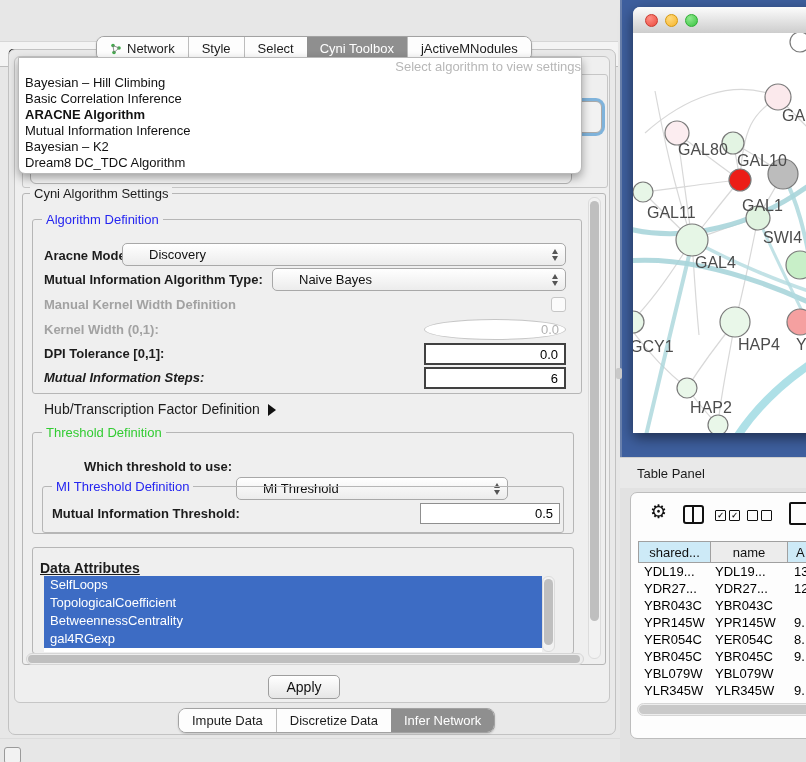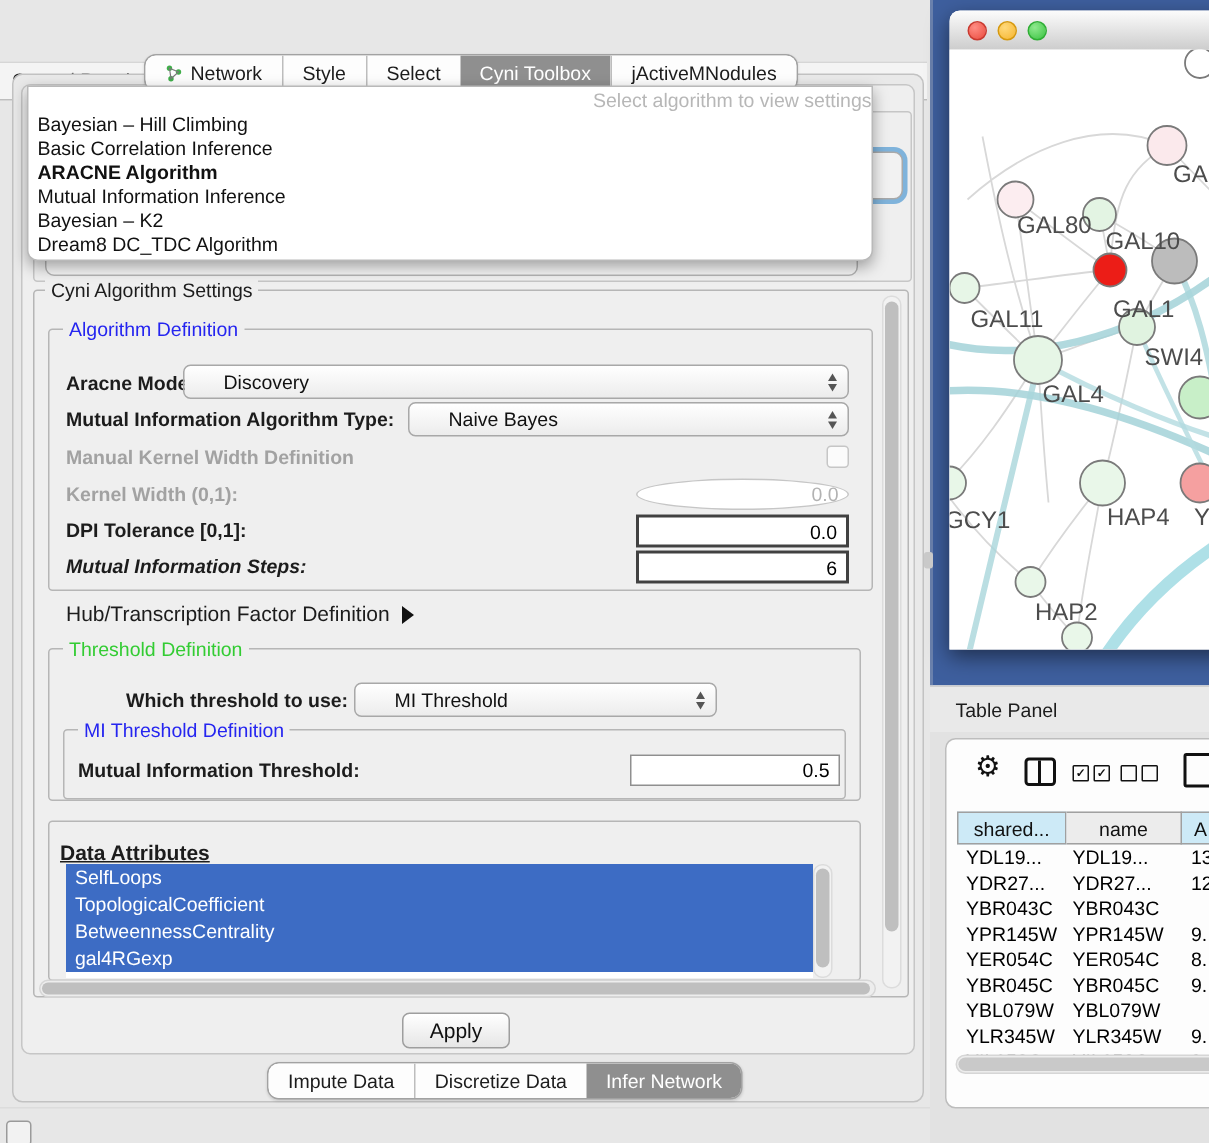--- a/index.html
+++ b/index.html
@@ -184,21 +184,21 @@
     </div>
 
   <div class="abs lbl" style="left:44px;top:401px;font-size:14px;">
     <span>Hub/Transcription Factor Definition</span><span class="tri-r"></span>
   </div>
 
   <div class="abs grp" style="left:32px;top:432px;width:540px;height:100px;"></div>
   <div class="grplbl abs green-t" style="left:42px;top:425px;">Threshold Definition</div>
 
   <div class="abs lbl b" style="left:84px;top:459px;">Which threshold to use:</div>
-  <div class="abs combo" style="left:236px;top:455px;width:242px;height:23px;">
+  <div class="abs combo" style="left:236px;top:477px;width:272px;height:23px;">
     <span>MI Threshold</span>
     <span class="step">
         <span class="tri-u"></span>
         <span class="tri-dw"></span>
       </span>
   </div>
 
   <div class="abs grp" style="left:42px;top:486px;width:520px;height:45px;"></div>
   <div class="grplbl abs blue-t" style="left:52px;top:479px;">MI Threshold Definition</div>
   <div class="abs lbl b" style="left:52px;top:506px;">Mutual Information Threshold:</div>

